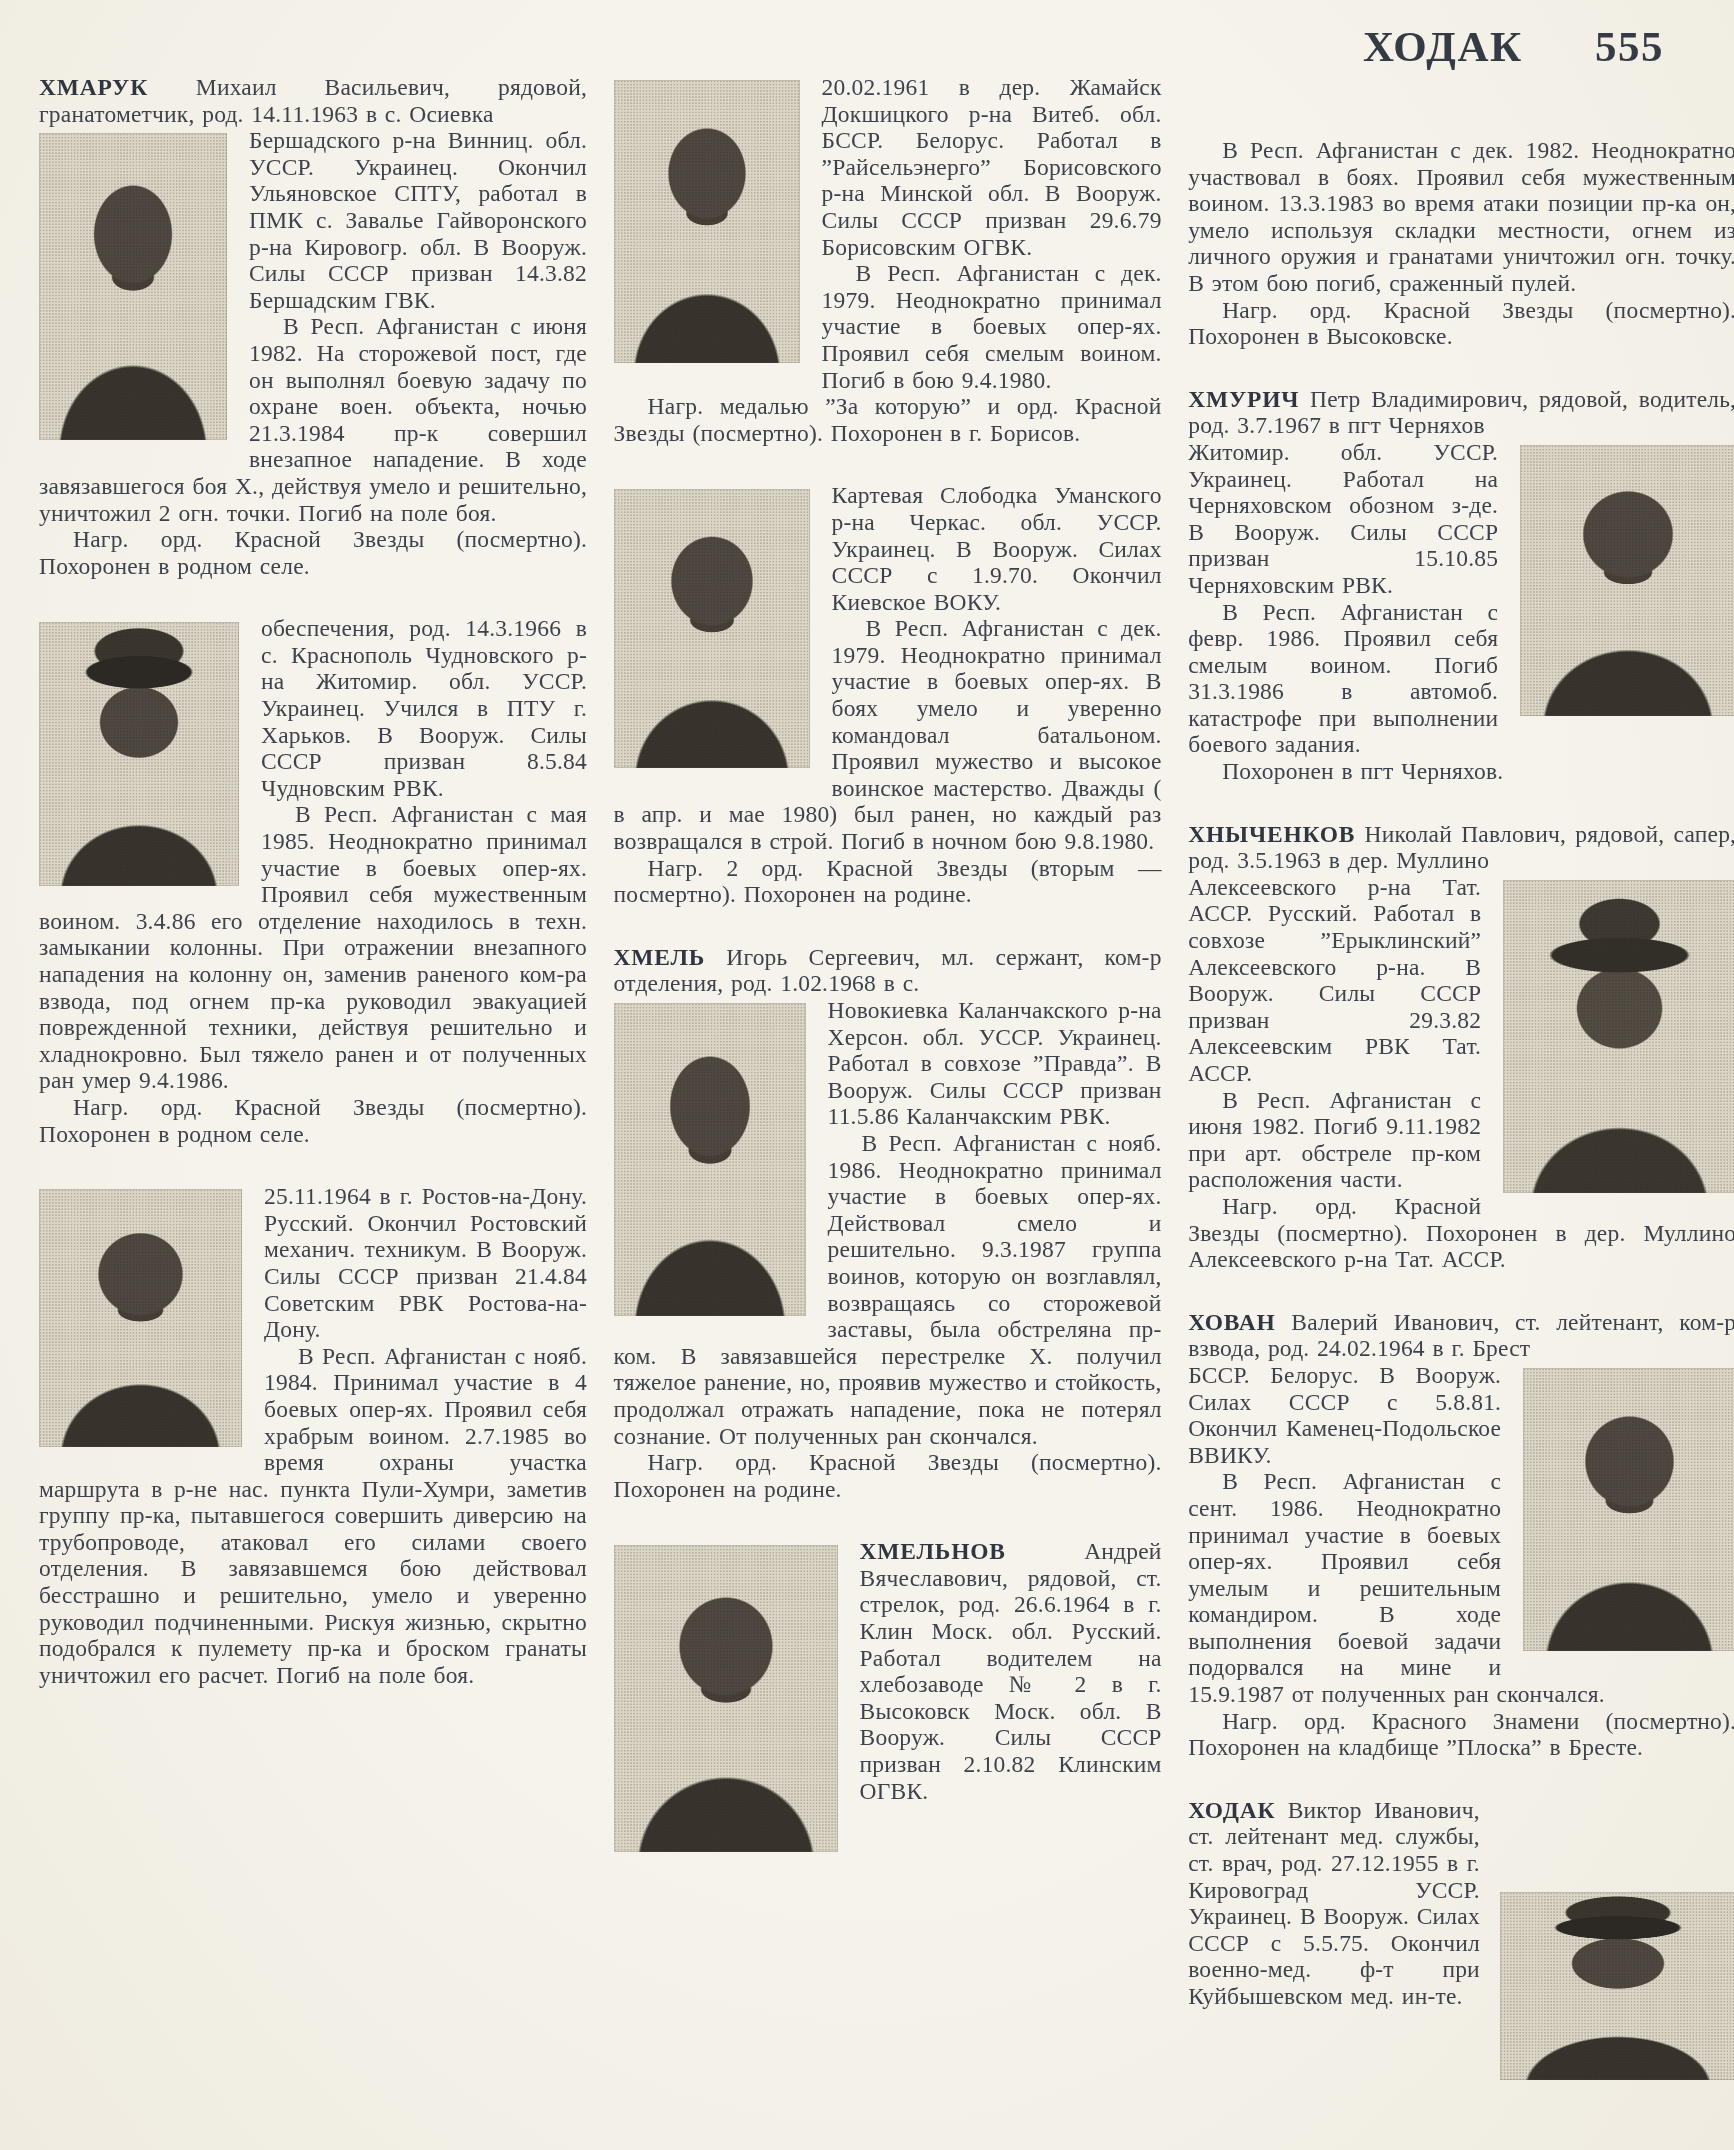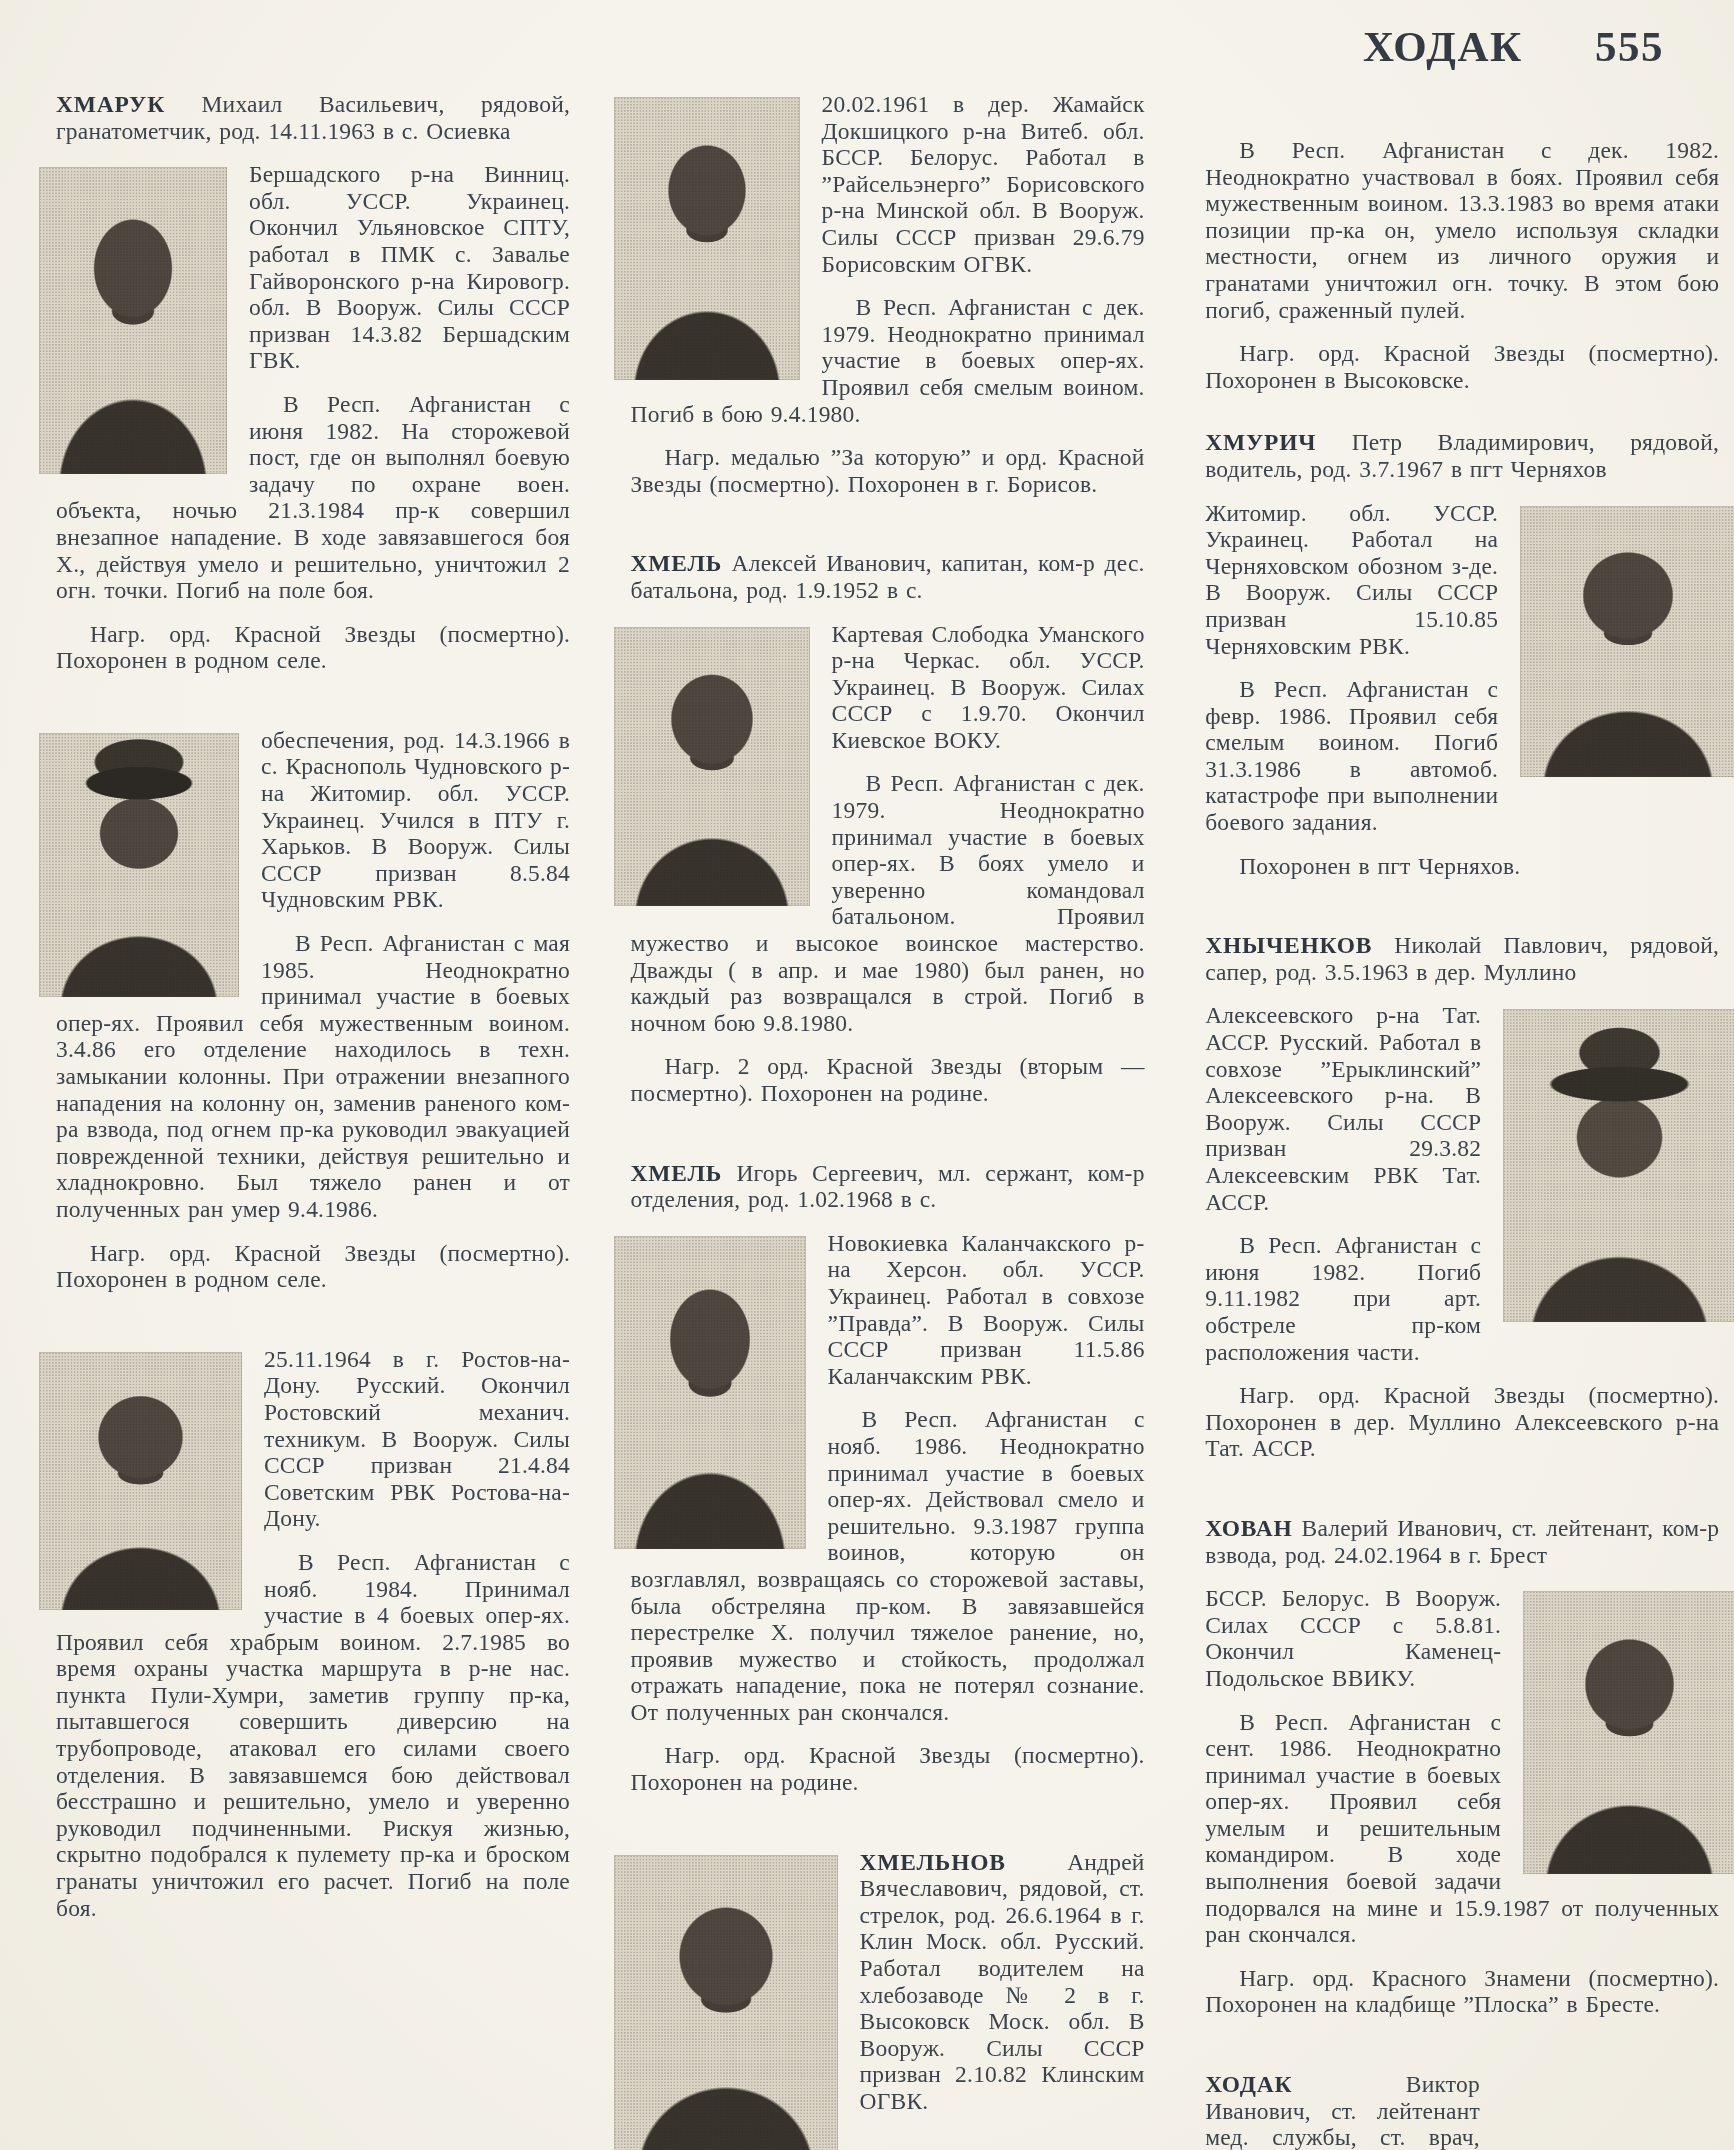--- a/index.html
+++ b/index.html
@@ -28,21 +28,21 @@
   
   .running-head{
     display:flex;justify-content:flex-end;align-items:baseline;
     gap:72px;padding-right:72px;margin-bottom:66px;
     font-size:43px;font-weight:bold;color:#343b44;
     letter-spacing:1.6px;
   }
 
   
   .p{
-    margin:17px;
+    margin:0;
     font-size:23.5px;line-height:26.6px;
     text-align:justify;
     word-spacing:1.6px;
     letter-spacing:0.2px;
     hyphens:auto;-webkit-hyphens:auto;
   }
   .ind{text-indent:34px;}
   .surname{font-weight:bold;letter-spacing:0.8px;color:#2f3640;}
   .entry{margin-bottom:36px;}
   .entry::after{content:"";display:block;clear:both;}
@@ -127,21 +127,20 @@
     <div class="col col-2">
 
       <article class="entry">
         <div class="photo ph-l ph-khmelinko"></div>
         <p class="p">20.02.1961 в дер. Жамайск Докшицкого р-на Витеб. обл. БССР. Белорус. Работал в ”Райсельэнерго” Борисовского р-на Минской обл. В Вооруж. Силы СССР призван 29.6.79 Борисовским ОГВК.</p>
         <p class="p ind">В Респ. Афганистан с дек. 1979. Неоднократно принимал участие в боевых опер-ях. Проявил себя смелым воином. Погиб в бою 9.4.1980.</p>
         <p class="p ind">Нагр. медалью ”За которую” и орд. Красной Звезды (посмертно). Похоронен в г. Борисов.</p>
       </article>
 
       <article class="entry">
-        <p class="p"><b class="surname">ХМЕЛЬ</b><span> Алексей Иванович, капитан, ком-р дес. батальона, род. 1.9.1952 в с.</span></p>
         <div class="photo ph-l ph-khmel-a"></div>
         <p class="p">Картевая Слободка Уманского р-на Черкас. обл. УССР. Украинец. В Вооруж. Силах СССР с 1.9.70. Окончил Киевское ВОКУ.</p>
         <p class="p ind">В Респ. Афганистан с дек. 1979. Неоднократно принимал участие в боевых опер-ях. В боях умело и уверенно командовал батальоном. Проявил мужество и высокое воинское мастерство. Дважды ( в апр. и мае 1980) был ранен, но каждый раз возвращался в строй. Погиб в ночном бою 9.8.1980.</p>
         <p class="p ind">Нагр. 2 орд. Красной Звезды (вторым — посмертно). Похоронен на родине.</p>
       </article>
 
       <article class="entry">
         <p class="p"><b class="surname">ХМЕЛЬ</b><span> Игорь Сергеевич, мл. сержант, ком-р отделения, род. 1.02.1968 в с.</span></p>
         <div class="photo ph-l ph-khmel-i"></div>
         <p class="p">Новокиевка Каланчакского р-на Херсон. обл. УССР. Украинец. Работал в совхозе ”Правда”. В Вооруж. Силы СССР призван 11.5.86 Каланчакским РВК.</p>

